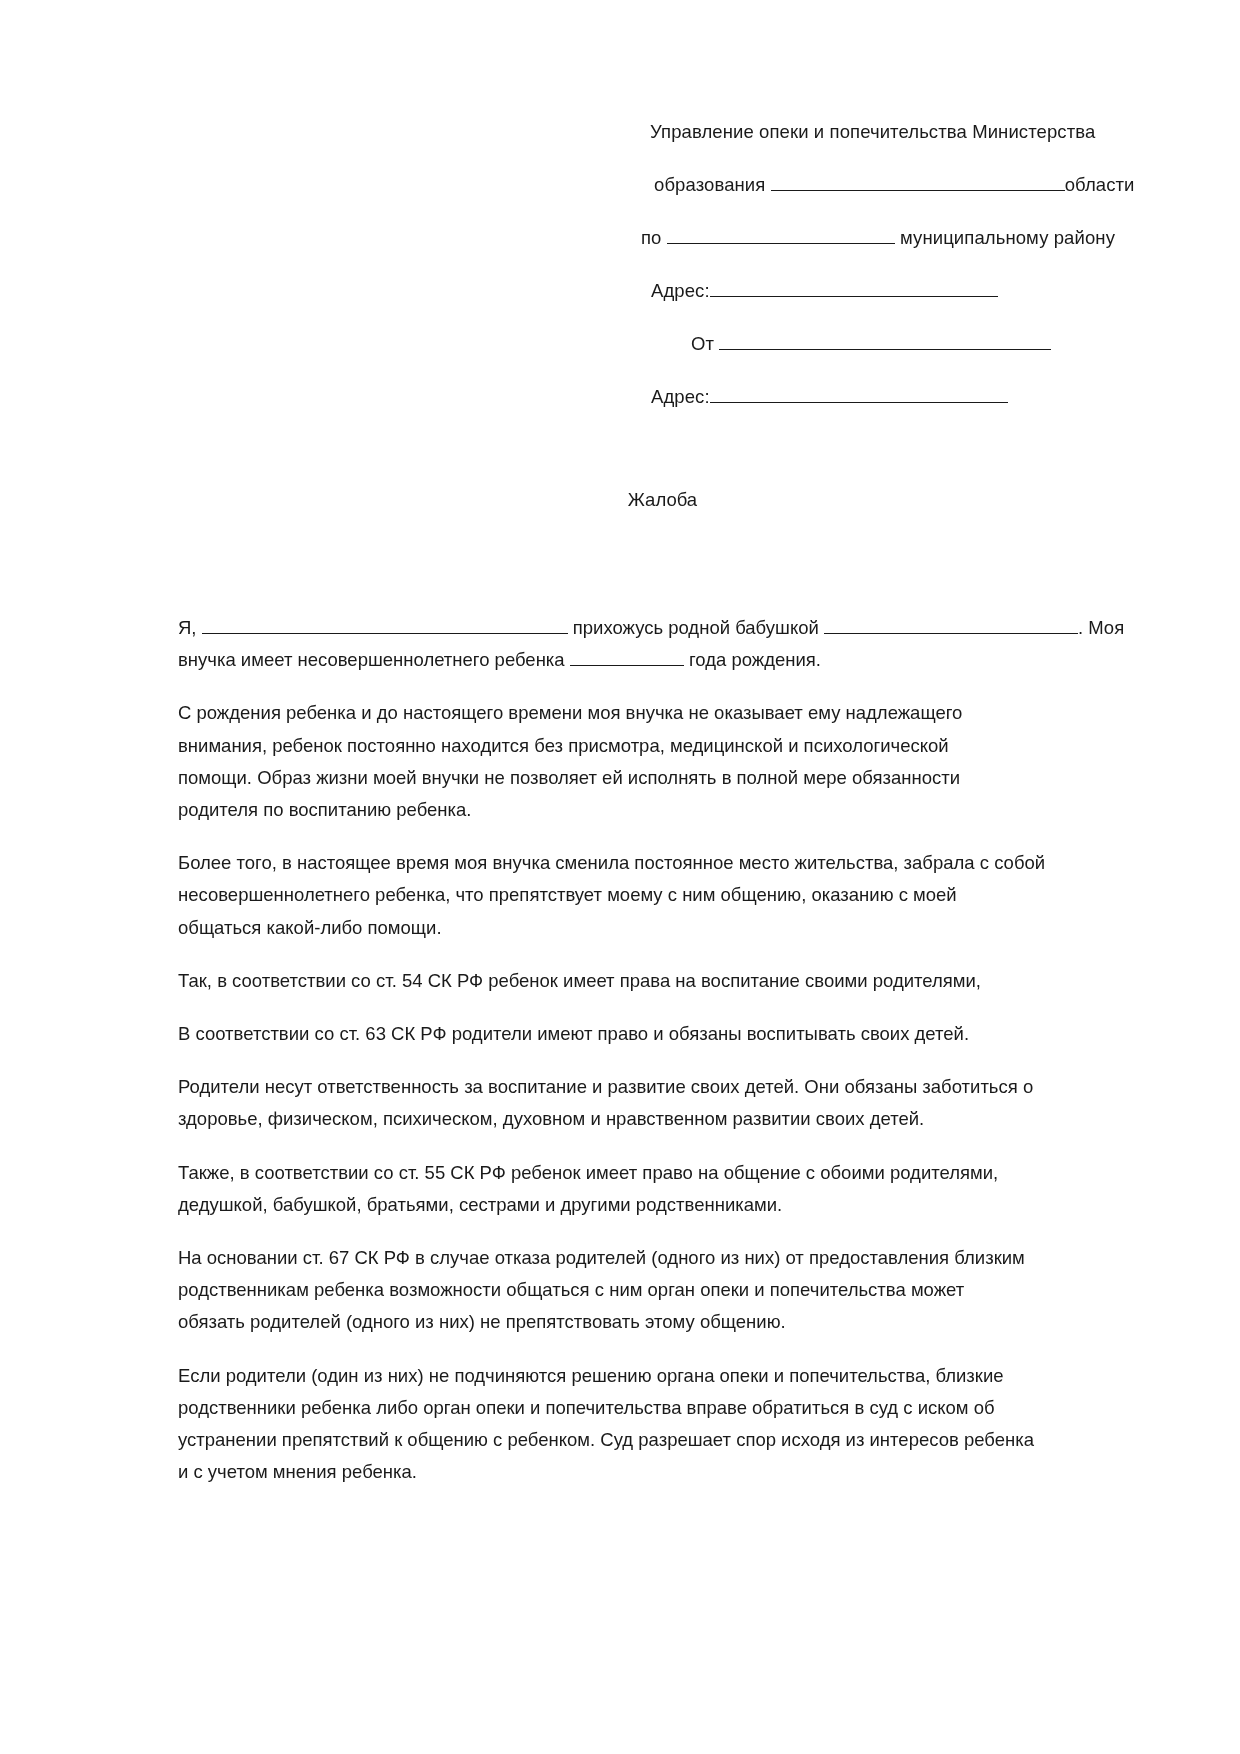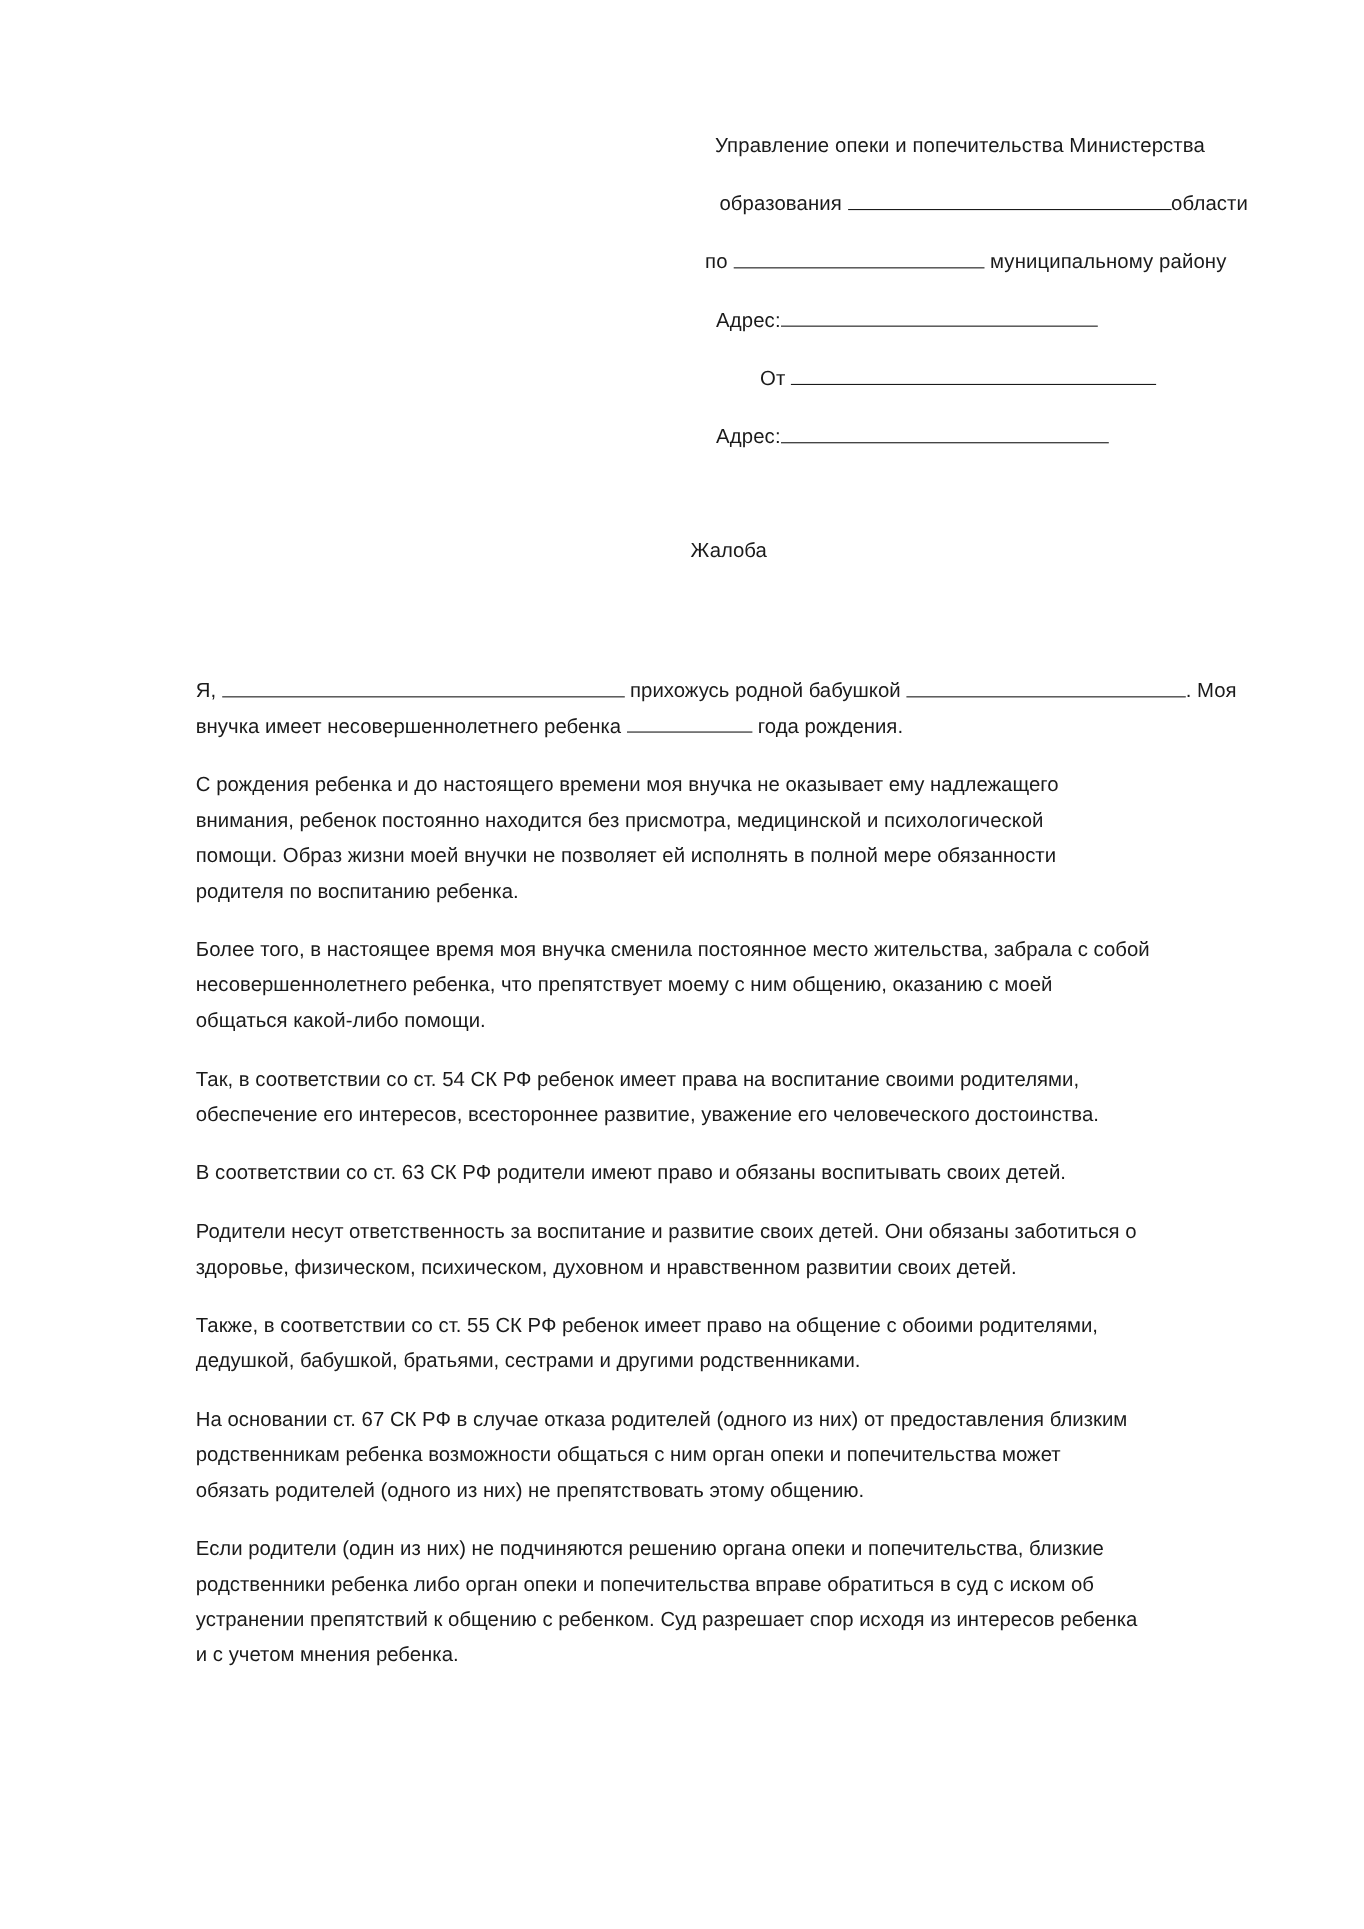--- a/index.html
+++ b/index.html
@@ -78,21 +78,20 @@
           <span class="line">помощи. Образ жизни моей внучки не позволяет ей исполнять в полной мере обязанности</span>
           <span class="line">родителя по воспитанию ребенка.</span>
         </div>
         <div class="para">
           <span class="line">Более того, в настоящее время моя внучка сменила постоянное место жительства, забрала с собой</span>
           <span class="line">несовершеннолетнего ребенка, что препятствует моему с ним общению, оказанию с моей</span>
           <span class="line">общаться какой-либо помощи.</span>
         </div>
         <div class="para">
           <span class="line">Так, в соответствии со ст. 54 СК РФ ребенок имеет права на воспитание своими родителями,</span>
-          <span class="line">обеспечение его интересов, всестороннее развитие, уважение его человеческого достоинства.</span>
         </div>
         <div class="para">
           <span class="line">В соответствии со ст. 63 СК РФ родители имеют право и обязаны воспитывать своих детей.</span>
         </div>
         <div class="para">
           <span class="line">Родители несут ответственность за воспитание и развитие своих детей. Они обязаны заботиться о</span>
           <span class="line">здоровье, физическом, психическом, духовном и нравственном развитии своих детей.</span>
         </div>
         <div class="para">
           <span class="line">Также, в соответствии со ст. 55 СК РФ ребенок имеет право на общение с обоими родителями,</span>

